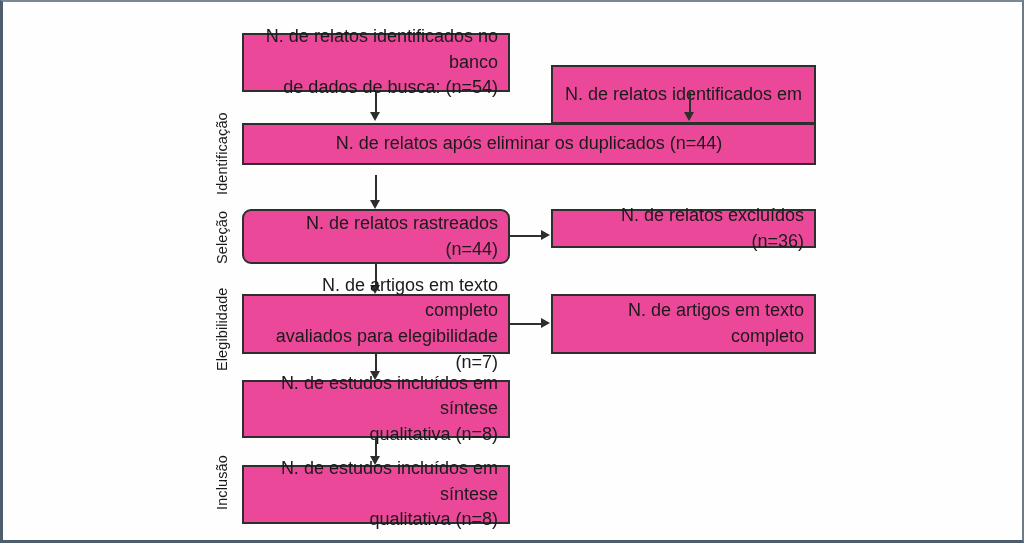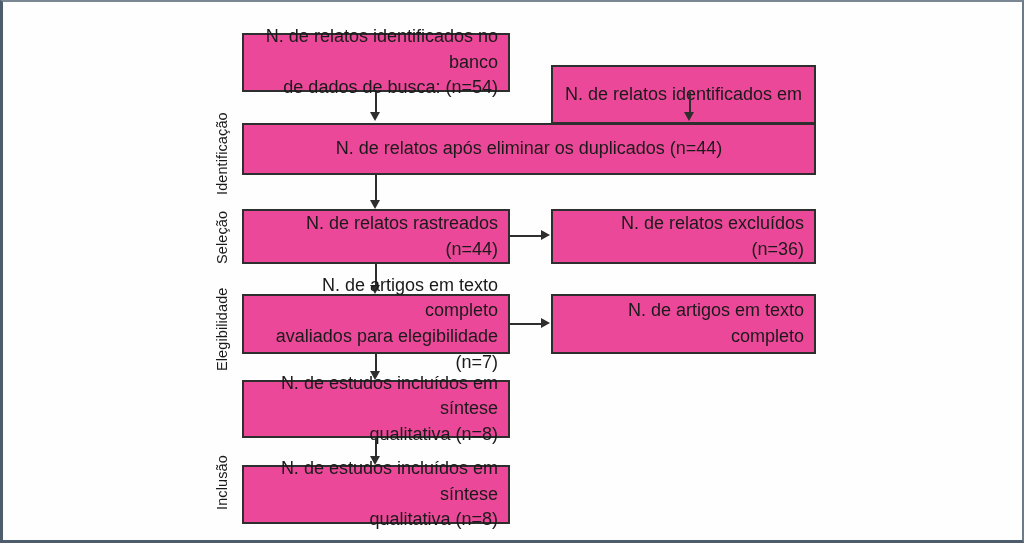--- a/index.html
+++ b/index.html
@@ -108,36 +108,36 @@
         <span>N. de relatos identificados em</span>
       </div>
     </div>
 
     <div class="v-stem" style="left:372px; top:90px; height:21px;"></div>
     <div class="v-head" style="left:367px; top:110px;"></div>
 
     <div class="v-stem" style="left:686px; top:90px; height:21px;"></div>
     <div class="v-head" style="left:681px; top:110px;"></div>
 
-    <div class="pbox" style="left:239px; top:121px; width:574px; height:52px;">
+    <div class="pbox" style="left:239px; top:121px; width:574px; height:42px;">
       <div>
         <span>N. de relatos após eliminar os duplicados (n=44)</span>
       </div>
     </div>
 
     <div class="v-stem" style="left:372px; top:173px; height:26px;"></div>
     <div class="v-head" style="left:367px; top:198px;"></div>
 
-    <div class="pbox" style="left:239px; top:207px; width:268px; height:55px;">
+    <div class="pbox" style="left:239px; top:207px; width:268px; height:55px;border-radius:9px;">
       <div>
         <span>N. de relatos rastreados (n=44)</span>
       </div>
     </div>
 
-    <div class="pbox" style="left:548px; top:207px; width:265px; height:55px;padding-left:48px;">
+    <div class="pbox" style="left:548px; top:207px; width:265px; height:39px;padding-left:48px;">
       <div>
         <span>N. de relatos excluídos (n=36)</span>
       </div>
     </div>
 
     <div class="h-stem" style="left:507px; top:233px; width:32px;"></div>
     <div class="h-head" style="left:538px; top:228px;"></div>
 
     <div class="v-stem" style="left:372px; top:262px; height:22px;"></div>
     <div class="v-head" style="left:367px; top:283px;"></div>

